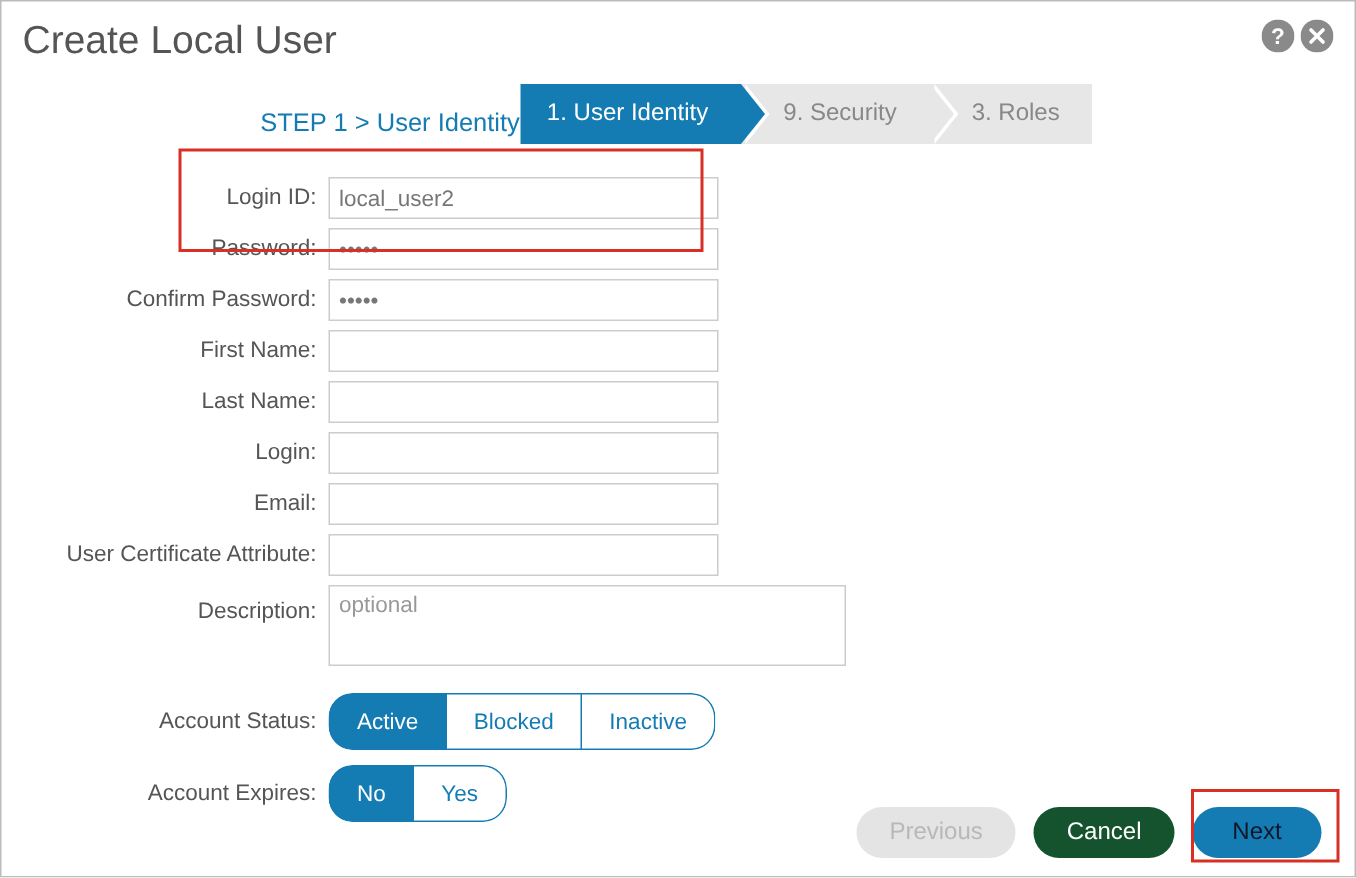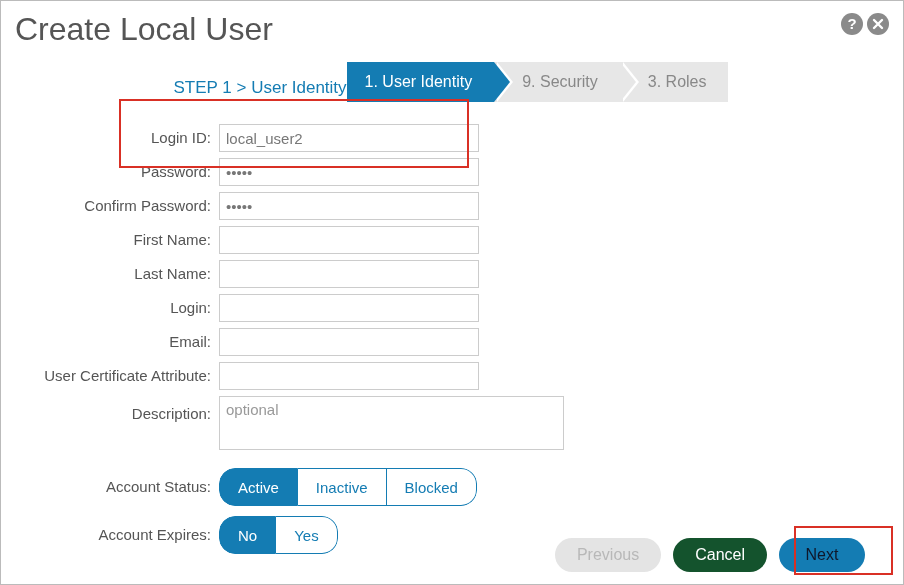--- a/index.html
+++ b/index.html
@@ -16,21 +16,21 @@
     position: relative;
     overflow: hidden;
   }
   .header {
     display: flex;
     align-items: flex-start;
     justify-content: space-between;
     padding: 10px 14px 0 14px;
   }
   .title {
-    font-size: 32px;
+    font-size: 26px;
     color: #555;
     font-weight: 400;
   }
   .header-icons {
     display: flex;
     gap: 4px;
     margin-top: 2px;
   }
   .icon-btn {
     cursor: pointer;
@@ -164,21 +164,21 @@
   .seg.active {
     background: #147cb3;
     color: #fff;
   }
   .seg-group .seg:first-child { border-top-left-radius: 16px; border-bottom-left-radius: 16px; }
   .seg-group .seg:last-child  { border-top-right-radius: 16px; border-bottom-right-radius: 16px; }
 
   .footer {
     position: absolute;
     bottom: 12px;
-    right: 38px;
+    right: 22px;
     display: flex;
     gap: 12px;
   }
   .btn {
     min-width: 86px;
     height: 34px;
     border-radius: 17px;
     border: none;
     font-size: 16px;
     cursor: pointer;
@@ -279,22 +279,22 @@
 
     <div class="form-row textarea-row">
       <label>Description:</label>
       <textarea placeholder="optional" style=""></textarea>
     </div>
 
     <div class="form-row segment-row">
       <label>Account Status:</label>
       <div class="seg-group">
         <div class="seg active">Active</div>
+        <div class="seg">Blocked</div>
         <div class="seg">Inactive</div>
-        <div class="seg">Blocked</div>
       </div>
     </div>
 
     <div class="form-row segment-row2">
       <label>Account Expires:</label>
       <div class="seg-group">
         <div class="seg active">No</div>
         <div class="seg">Yes</div>
       </div>
     </div>

